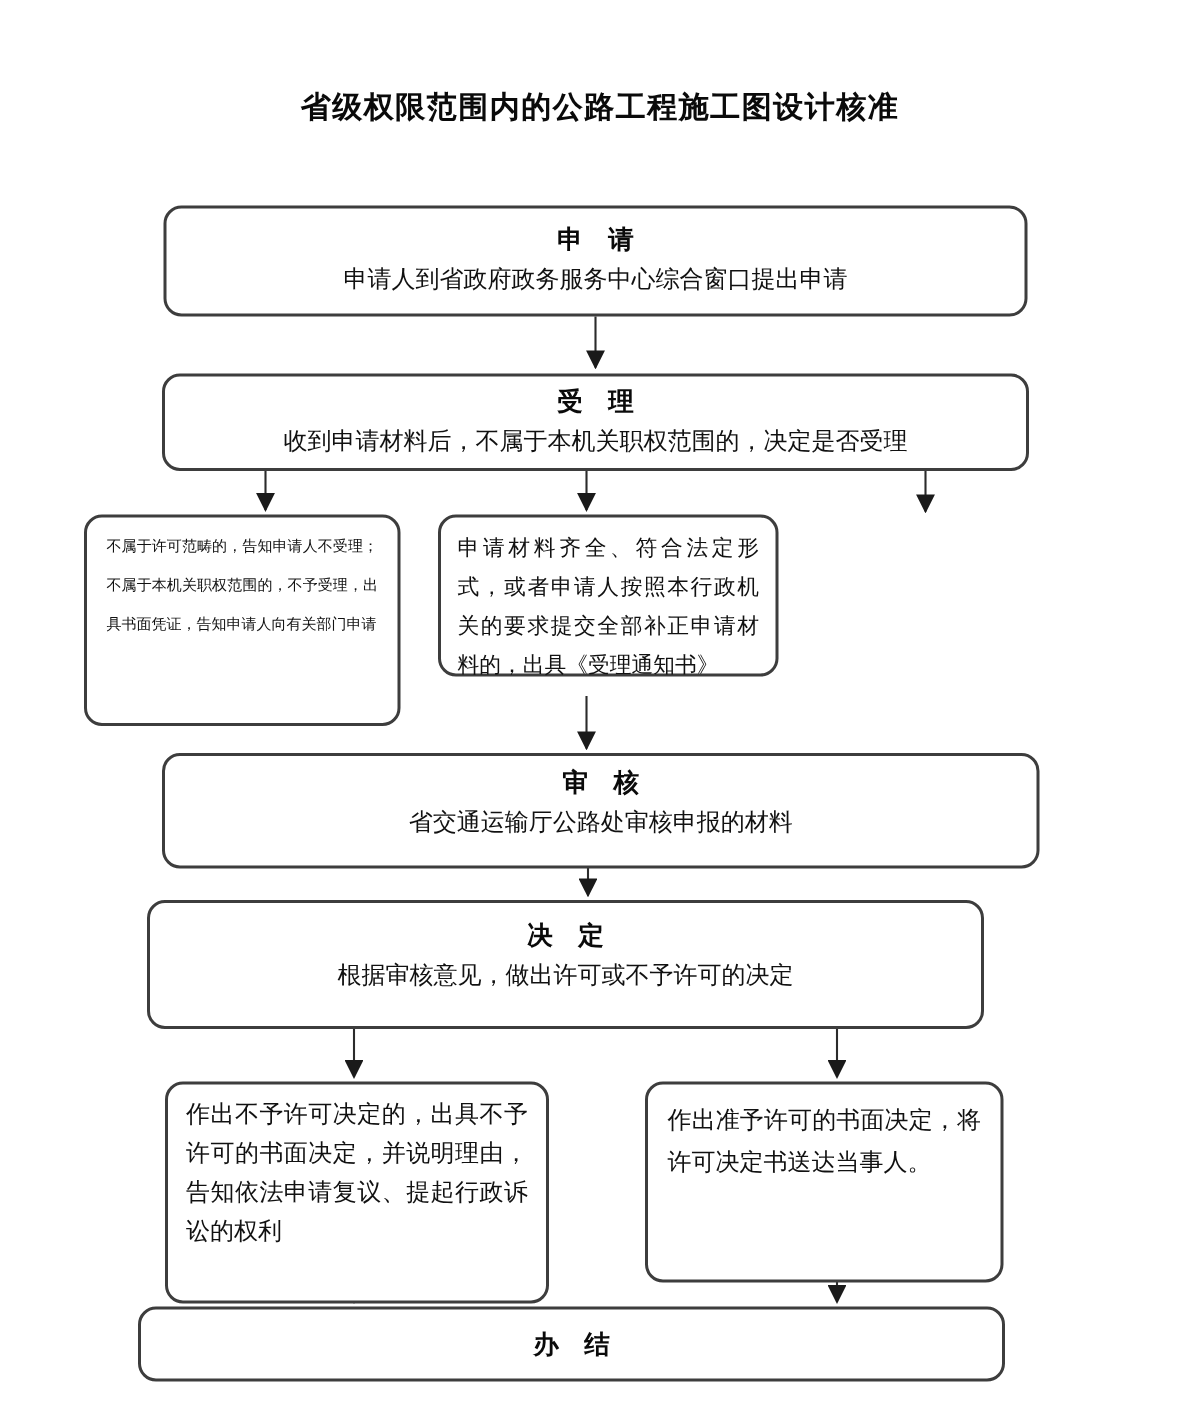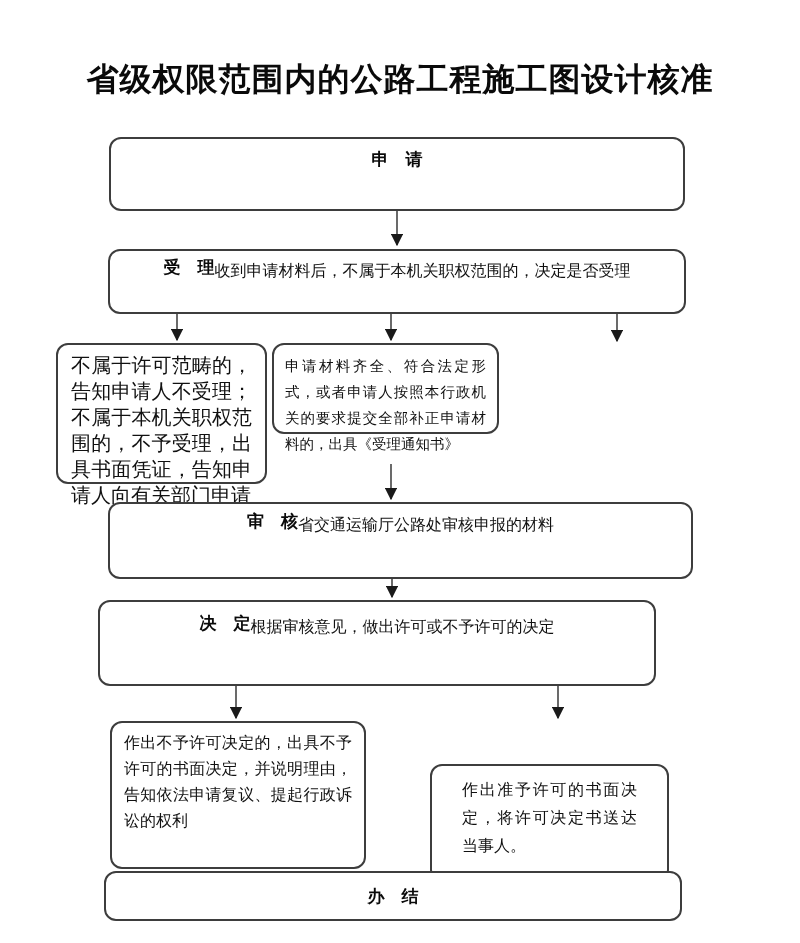--- a/index.html
+++ b/index.html
@@ -21,21 +21,21 @@
     left: 0;
     top: 0;
     pointer-events: none;
   }
   .flow-title {
     position: absolute;
     left: 0;
     top: 58px;
     width: 800px;
     text-align: center;
-    font-size: 32px;
+    font-size: 20px;
     font-weight: bold;
     letter-spacing: 1px;
     color: #0a0a0a;
   }
   .node {
     position: absolute;
     background: #ffffff;
     border: 2px solid #3d3d3d;
     border-radius: 12px;
     box-sizing: border-box;
@@ -48,30 +48,30 @@
     white-space: pre;
   }
   .node-desc {
     text-align: center;
     font-size: 16px;
     margin-top: 5px;
     color: #111111;
   }
   .stack {
     display: flex;
-    flex-direction: row;
-    justify-content: center;
+    flex-direction: column;
+    justify-content: flex-start;
   }
   .center-v {
     display: flex;
     align-items: center;
     justify-content: center;
   }
   .small-text {
-    font-size: 20px;
+    font-size: 10px;
     line-height: 26px;
     text-align: justify;
     color: #111111;
   }
 </style>
 </head>
 <body>
 
 <div id="canvas">
 
@@ -90,51 +90,52 @@
     <line x1="391" y1="464" x2="391" y2="499" stroke="#2b2b2b" stroke-width="1.4" marker-end="url(#arrow)"></line>
     <line x1="392" y1="567" x2="392" y2="597" stroke="#2b2b2b" stroke-width="1.4" marker-end="url(#arrow)"></line>
     <line x1="236" y1="686" x2="236" y2="718" stroke="#2b2b2b" stroke-width="1.4" marker-end="url(#arrow)"></line>
     <line x1="558" y1="686" x2="558" y2="718" stroke="#2b2b2b" stroke-width="1.4" marker-end="url(#arrow)"></line>
     <line x1="236" y1="841" x2="236" y2="868" stroke="#2b2b2b" stroke-width="1.4" marker-end="url(#arrow)"></line>
     <line x1="558" y1="839" x2="558" y2="868" stroke="#2b2b2b" stroke-width="1.4" marker-end="url(#arrow)"></line>
   </svg>
 
   <div class="node stack" style="left:109px; top:137px; width:576px; height:74px; padding-top:9px;">
     <div class="node-header">申　请</div>
+    <div class="node-desc">申请人到省政府政务服务中心综合窗口提出申请</div>
   </div>
 
   <div class="node stack" style="left:108px; top:249px; width:578px; height:65px; padding-top:5px;">
     <div class="node-header">受　理</div>
     <div class="node-desc">收到申请材料后，不属于本机关职权范围的，决定是否受理</div>
   </div>
 
   <div class="node" style="left:56px; top:343px; width:211px; height:141px; padding:7px 13px;">
     <div class="small-text">不属于许可范畴的，告知申请人不受理；不属于本机关职权范围的，不予受理，出具书面凭证，告知申请人向有关部门申请</div>
   </div>
 
-  <div class="node" style="left:272px; top:343px; width:227px; height:91px; padding:8px 11px;">
+  <div class="node" style="left:292px; top:343px; width:227px; height:108px; padding:8px 11px;">
     <div class="small-text" style="font-size:14.5px; line-height:26px;">申请材料齐全、符合法定形式，或者申请人按照本行政机关的要求提交全部补正申请材料的，出具《受理通知书》</div>
   </div>
 
 
   <div class="node stack" style="left:108px; top:502px; width:585px; height:77px; padding-top:6px;">
     <div class="node-header">审　核</div>
     <div class="node-desc">省交通运输厅公路处审核申报的材料</div>
   </div>
 
   <div class="node stack" style="left:98px; top:600px; width:558px; height:86px; padding-top:10px;">
     <div class="node-header">决　定</div>
     <div class="node-desc">根据审核意见，做出许可或不予许可的决定</div>
   </div>
 
   <div class="node" style="left:110px; top:721px; width:256px; height:148px; padding:7px 12px;">
     <div class="small-text" style="font-size:16px; line-height:26px;">作出不予许可决定的，出具不予许可的书面决定，并说明理由，告知依法申请复议、提起行政诉讼的权利</div>
   </div>
 
-  <div class="node" style="left:430px; top:721px; width:239px; height:118px; padding:10px 30px;margin-top:43px;">
+  <div class="node" style="left:430px; top:721px; width:239px; height:134px; padding:10px 13px;">
     <div class="small-text" style="font-size:16px; line-height:28px;">作出准予许可的书面决定，将许可决定书送达当事人。</div>
   </div>
 
-  <div class="node center-v" style="left:104px; top:871px; width:578px; height:50px;">
+  <div class="node center-v" style="left:92px; top:871px; width:578px; height:50px;">
     <div class="node-header">办　结</div>
   </div>
 
 </div>
 
 </body></html>

